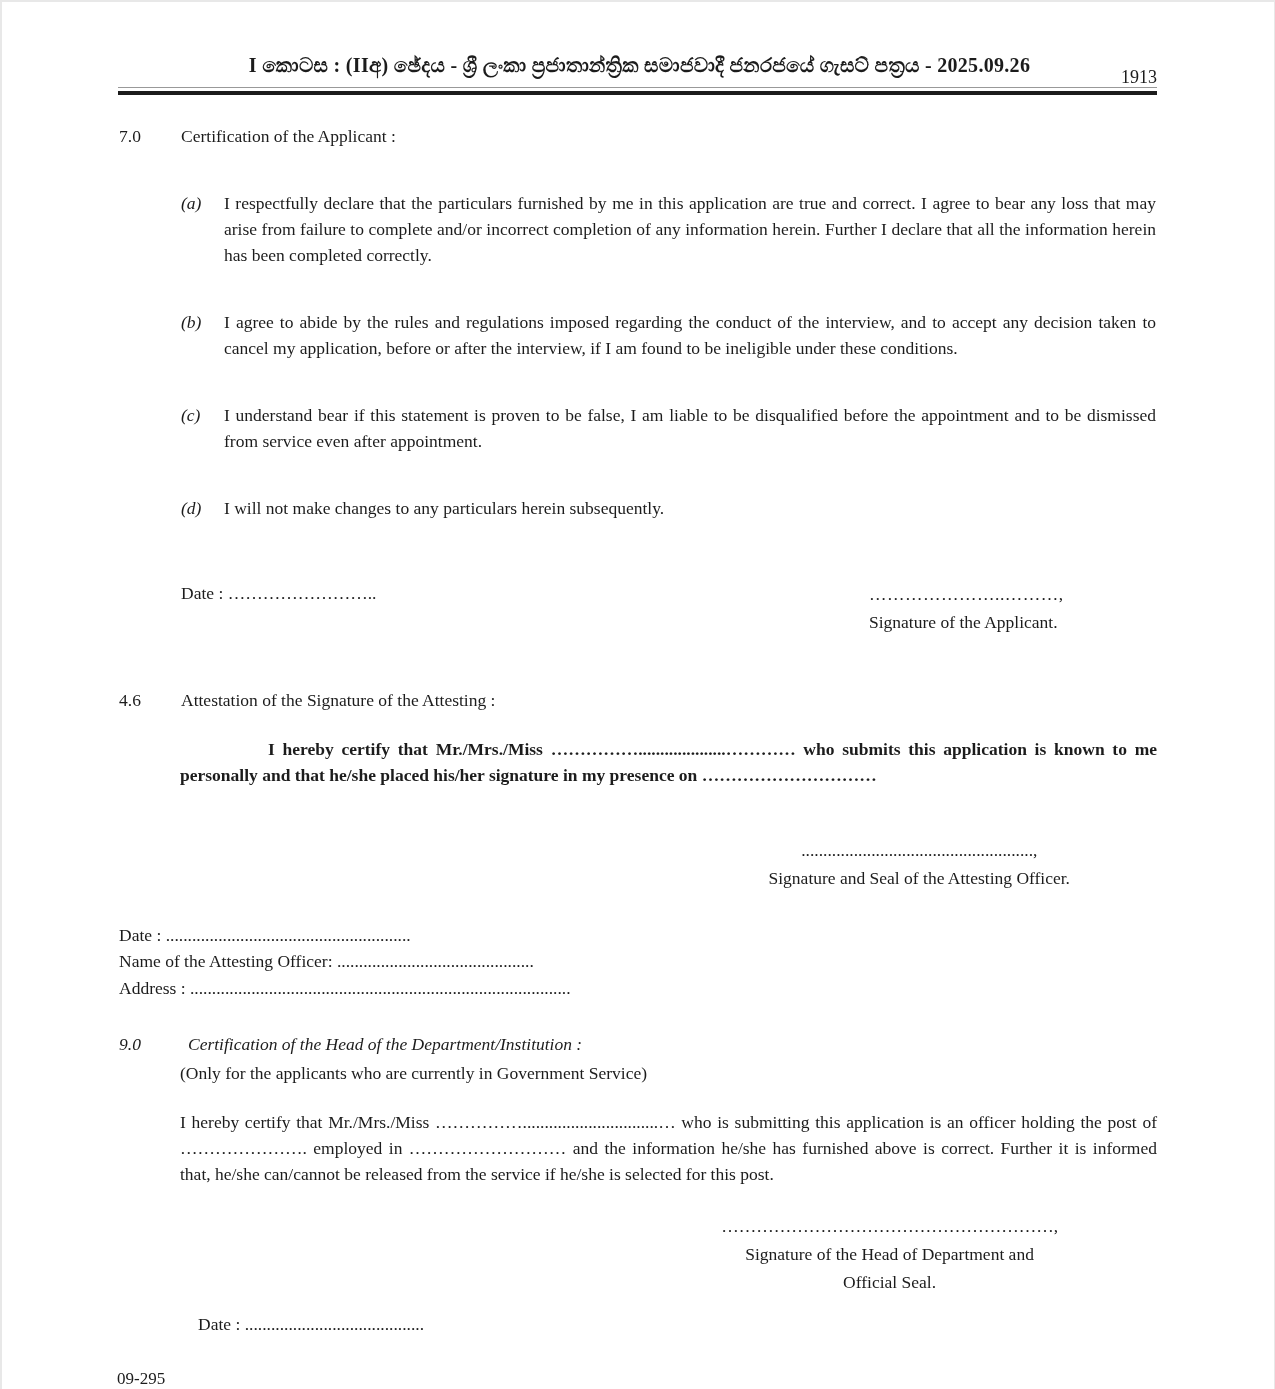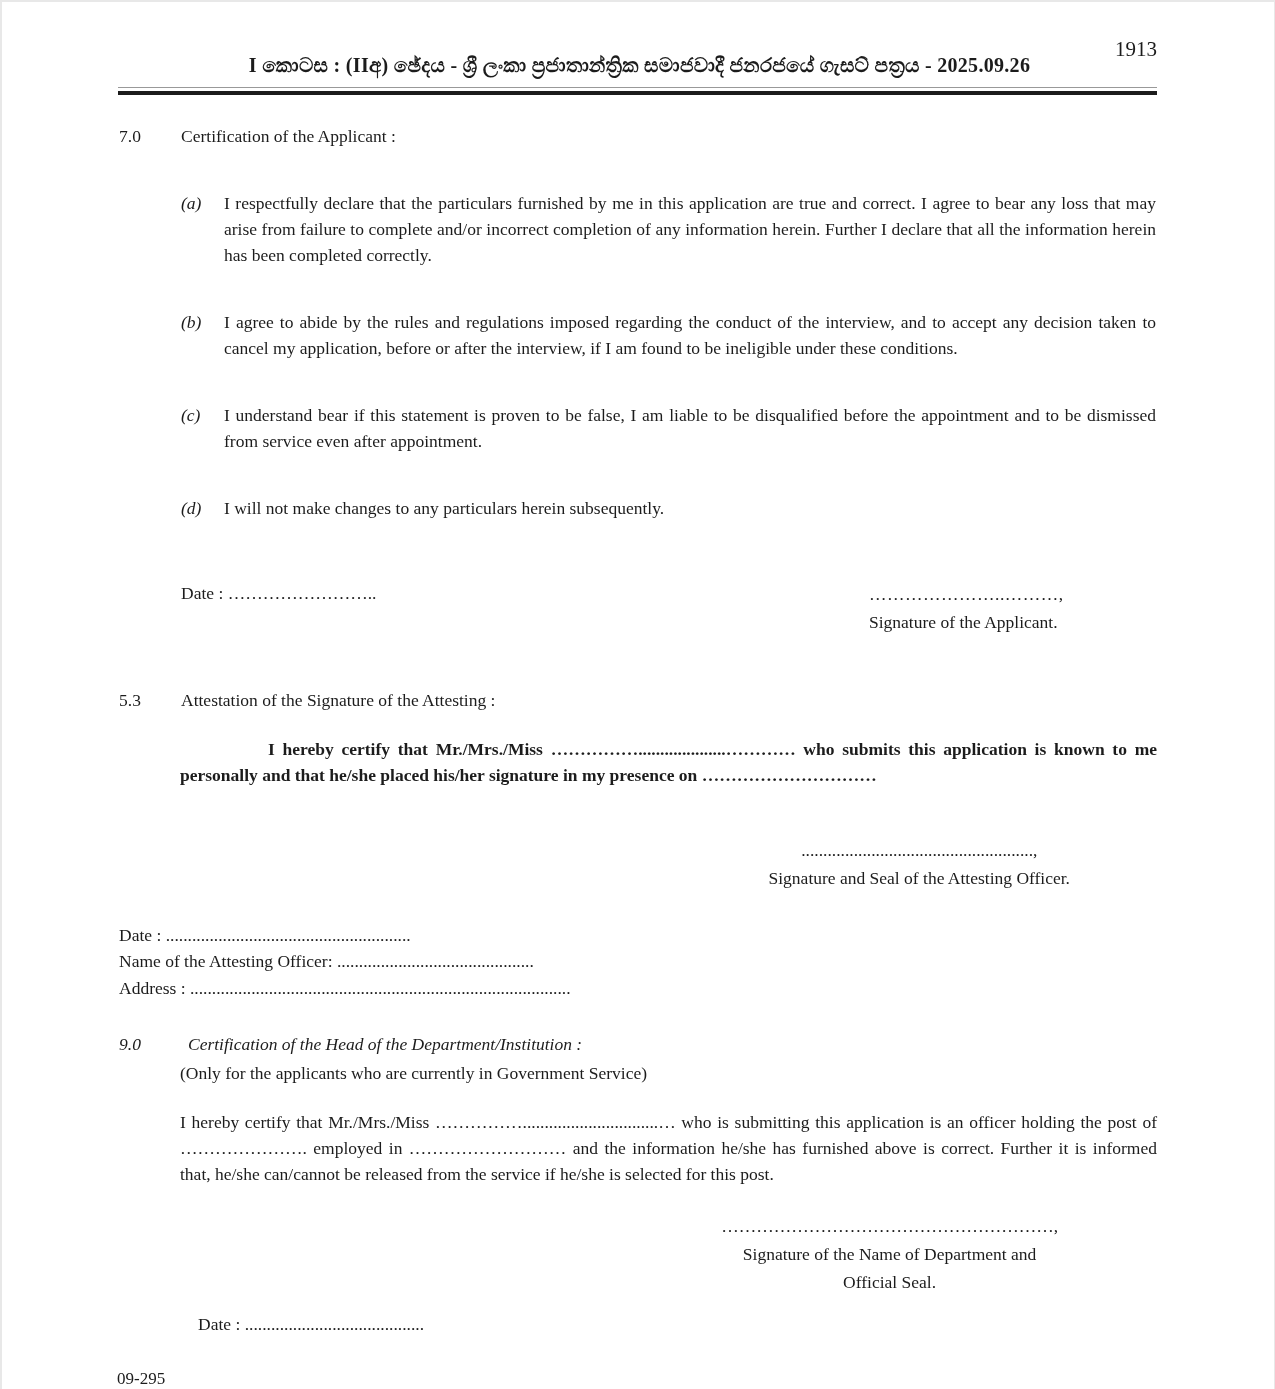--- a/index.html
+++ b/index.html
@@ -22,23 +22,23 @@
   .hdr-sinhala { font-size: 20px; font-weight: bold; letter-spacing: 0.3px; }
   .hdr-english {
     margin-top: 5px;
     font-size: 15.5px;
     font-variant: small-caps;
     letter-spacing: 0.4px;
     white-space: nowrap;
   }
   .hdr-pagenum {
     position: absolute;
-    top: 32px;
+    top: 60px;
     right: 118px;
-    font-size: 21px;
+    font-size: 18px;
   }
   .hdr-rule { margin: 7px 117px 0 113px; }
   .hdr-rule .thin { border-top: 1px solid #999; }
   .hdr-rule .thick { margin-top: 1px; height: 3.5px; background: #1c1c1c; }
 
   
   .content { margin: 0 117px 0 113px; } 
 
   .sec-head { display: flex; margin-top: 23px; }
   .sec-num { width: 62px; flex: none; }
@@ -130,21 +130,21 @@
 
     <div class="s7-dateline">
       <div>Date : ……………………..</div>
       <div class="s7-sign">
         <div class="dots">…………………..………,</div>
         <div>Signature of the Applicant.</div>
       </div>
     </div>
 
     <div class="sec-head" style="margin-top:47px;">
-      <div class="sec-num">5.3</div>
+      <div class="sec-num">4.6</div>
       <div class="sec-title">Attestation of the Signature of the Attesting :</div>
     </div>
 
     <div class="para-indent">I hereby certify that Mr./Mrs./Miss ……………....................………… who submits this application is known to me personally and that he/she placed his/her signature in my presence on …………………………</div>
 
     <div class="attest-block">
       <div>.....................................................,</div>
       <div>Signature and Seal of the Attesting Officer.</div>
     </div>
 
@@ -157,21 +157,21 @@
     <div class="sec-head" style="margin-top:26px;font-style:italic;">
       <div class="sec-num">9.0</div>
       <div class="sec-title indented">Certification of the Head of the Department/Institution :</div>
     </div>
     <div class="sec-subtitle">(Only for the applicants who are currently in Government Service)</div>
 
     <div class="para-plain">I hereby certify that Mr./Mrs./Miss ……………...............................… who is submitting this application is an officer holding the post of …………………. employed in ……………………… and the information he/she has furnished above is correct. Further it is informed that, he/she can/cannot be released from the service if he/she is selected for this post.</div>
 
     <div class="head-block">
       <div>…………………………………………………,</div>
-      <div>Signature of the Name of Department and</div>
+      <div>Signature of the Head of Department and</div>
       <div>Official Seal.</div>
     </div>
 
     <div class="s9-date">Date : .........................................</div>
 
   </div>
 
   <div class="footer-num">09-295</div>
 
 </div>

